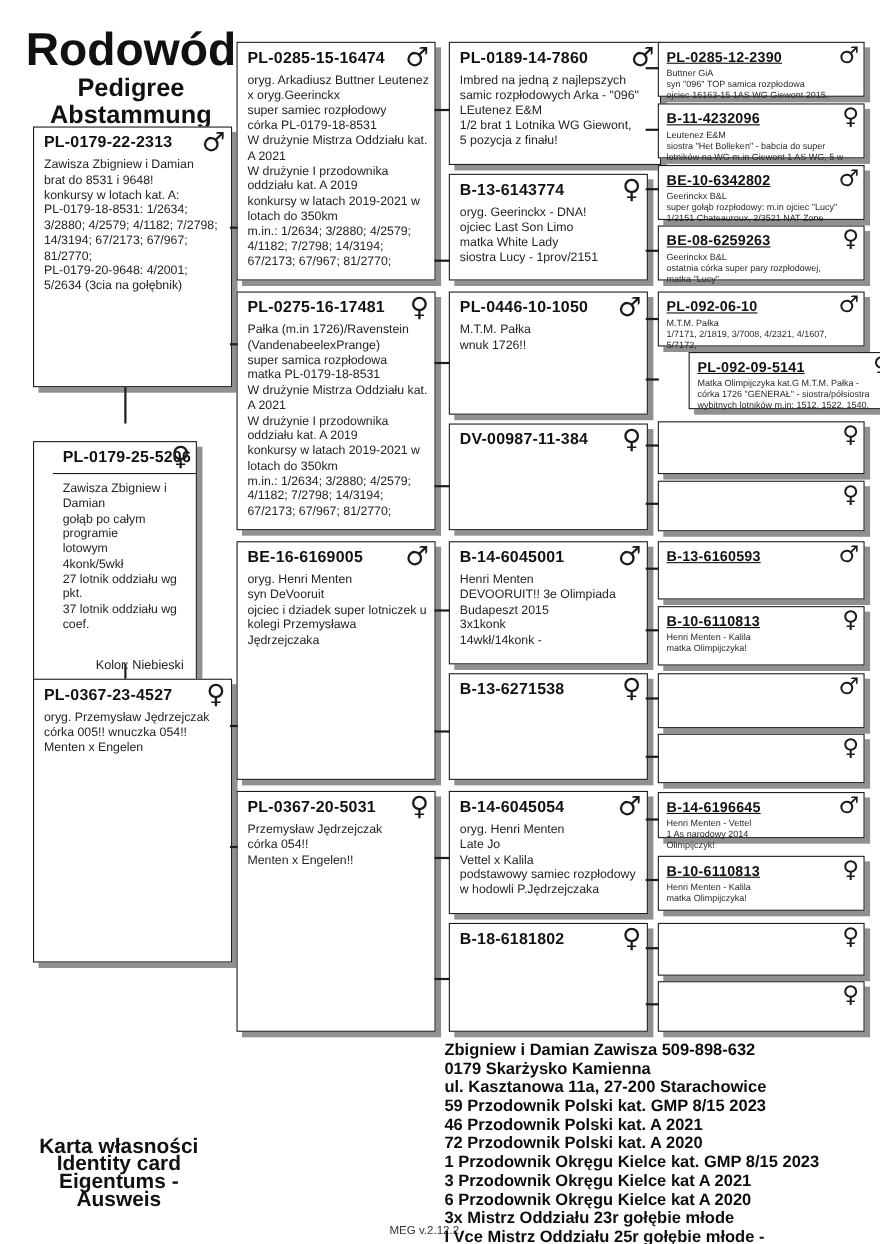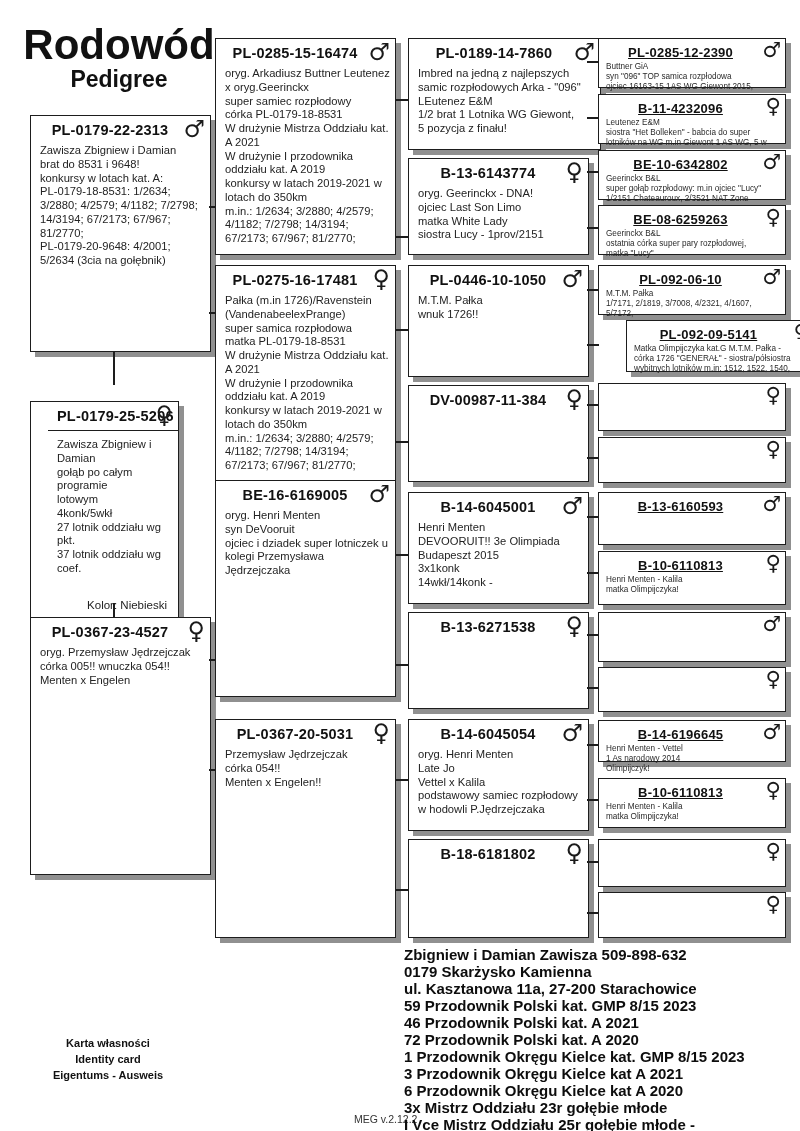--- a/index.html
+++ b/index.html
@@ -13,21 +13,21 @@
   .title { position:absolute; left:20px; top:24px; width:198px; text-align:center; }
   .title .t1 { font-size:42px; font-weight:bold; line-height:1.02; letter-spacing:0px; }
   .title .t2 { font-size:23px; font-weight:bold; line-height:1.08; }
   .title .t3 { font-size:23px; font-weight:bold; line-height:1.08; }
 
   
   .pbox {
     position:absolute; background:#fff; border:1.5px solid #1d1d1d;
     box-shadow:5px 5px 0 #909090; box-sizing:border-box;
   }
-  .pbox .head { position:relative; padding:5px 30px 1px 9px; min-height:18px;text-align:center; }
+  .pbox .head { position:relative; padding:5px 30px 1px 9px; min-height:18px; }
   .pbox .ring { font-weight:bold; font-size:14.5px; letter-spacing:0.2px; color:#111; white-space:nowrap; }
   .pbox.small .head { padding:4px 30px 0 7px; min-height:15px; }
   .pbox.small .ring { font-size:13px;text-decoration:underline; }
   .pbox .sex {
     position:absolute; top:1px; right:5px; font-size:24px; line-height:1;
     color:#1a1a1a; font-family:"DejaVu Sans", sans-serif; font-weight:normal;
   }
   .pbox.small .sex { font-size:21px; top:1px; right:4px; }
   .pbox .body {
     padding:4px 5px 0 9px; font-size:11.2px; line-height:1.23; color:#232323;
@@ -36,36 +36,37 @@
   .pbox.small .body { font-size:8.2px; line-height:1.22; padding:1px 4px 0 7px; color:#2a2a2a; }
   .pbox.rule .head { border-bottom:1.5px solid #1d1d1d; padding-bottom:5px; margin-bottom:3px; }
   .pbox .colorline { position:absolute; bottom:7px; right:11px; font-size:11.5px; color:#232323; }
 
   
   .wire { position:absolute; background:#1d1d1d; }
 
   
   .idcard {
     position:absolute; left:16px; top:1035px; width:184px; text-align:center;
-    font-weight:bold; font-size:11px; line-height:16px; white-space:pre-line; color:#111;
+    font-weight:bold; font-size:19px; line-height:16px; white-space:pre-line; color:#111;
   }
   .meg { position:absolute; left:354px; top:1113px; font-size:10.5px; color:#333; }
   .owner {
     position:absolute; left:404px; top:946px; font-weight:bold; font-size:15px;
     line-height:17px; white-space:pre-line; color:#0d0d0d;
   }
 </style>
 </head>
 <body>
 
 <div class="page">
 
   <div class="title">
     <div class="t1">Rodowód</div>
     <div class="t2">Pedigree</div>
+    <div class="t3">Abstammung</div>
   </div>
 
   <div id="boxes-layer">
       <div class="pbox" style="left: 30px; top: 115px; width: 181px; height: 237px;">
         <div class="head"><span class="ring">PL-0179-22-2313</span><span class="sex">♂</span></div>
         <div class="body">Zawisza Zbigniew i Damian
 brat do 8531 i 9648!
 konkursy w lotach kat. A:
 PL-0179-18-8531: 1/2634;
 3/2880; 4/2579; 4/1182; 7/2798;
@@ -115,21 +116,21 @@
 W drużynie Mistrza Oddziału kat.
 A 2021
 W drużynie I przodownika
 oddziału kat. A 2019
 konkursy w latach 2019-2021 w
 lotach do 350km
 m.in.: 1/2634; 3/2880; 4/2579;
 4/1182; 7/2798; 14/3194;
 67/2173; 67/967; 81/2770;</div>
       </div>
-      <div class="pbox" style="left: 215px; top: 480px; width: 181px; height: 217px;">
+      <div class="pbox" style="left: 215px; top: 492px; width: 181px; height: 217px;">
         <div class="head"><span class="ring">BE-16-6169005</span><span class="sex">♂</span></div>
         <div class="body">oryg. Henri Menten
 syn DeVooruit
 ojciec i dziadek super lotniczek u
 kolegi Przemysława
 Jędrzejczaka</div>
       </div>
       <div class="pbox" style="left: 215px; top: 719px; width: 181px; height: 219px;">
         <div class="head"><span class="ring">PL-0367-20-5031</span><span class="sex">♀</span></div>
         <div class="body">Przemysław Jędrzejczak

